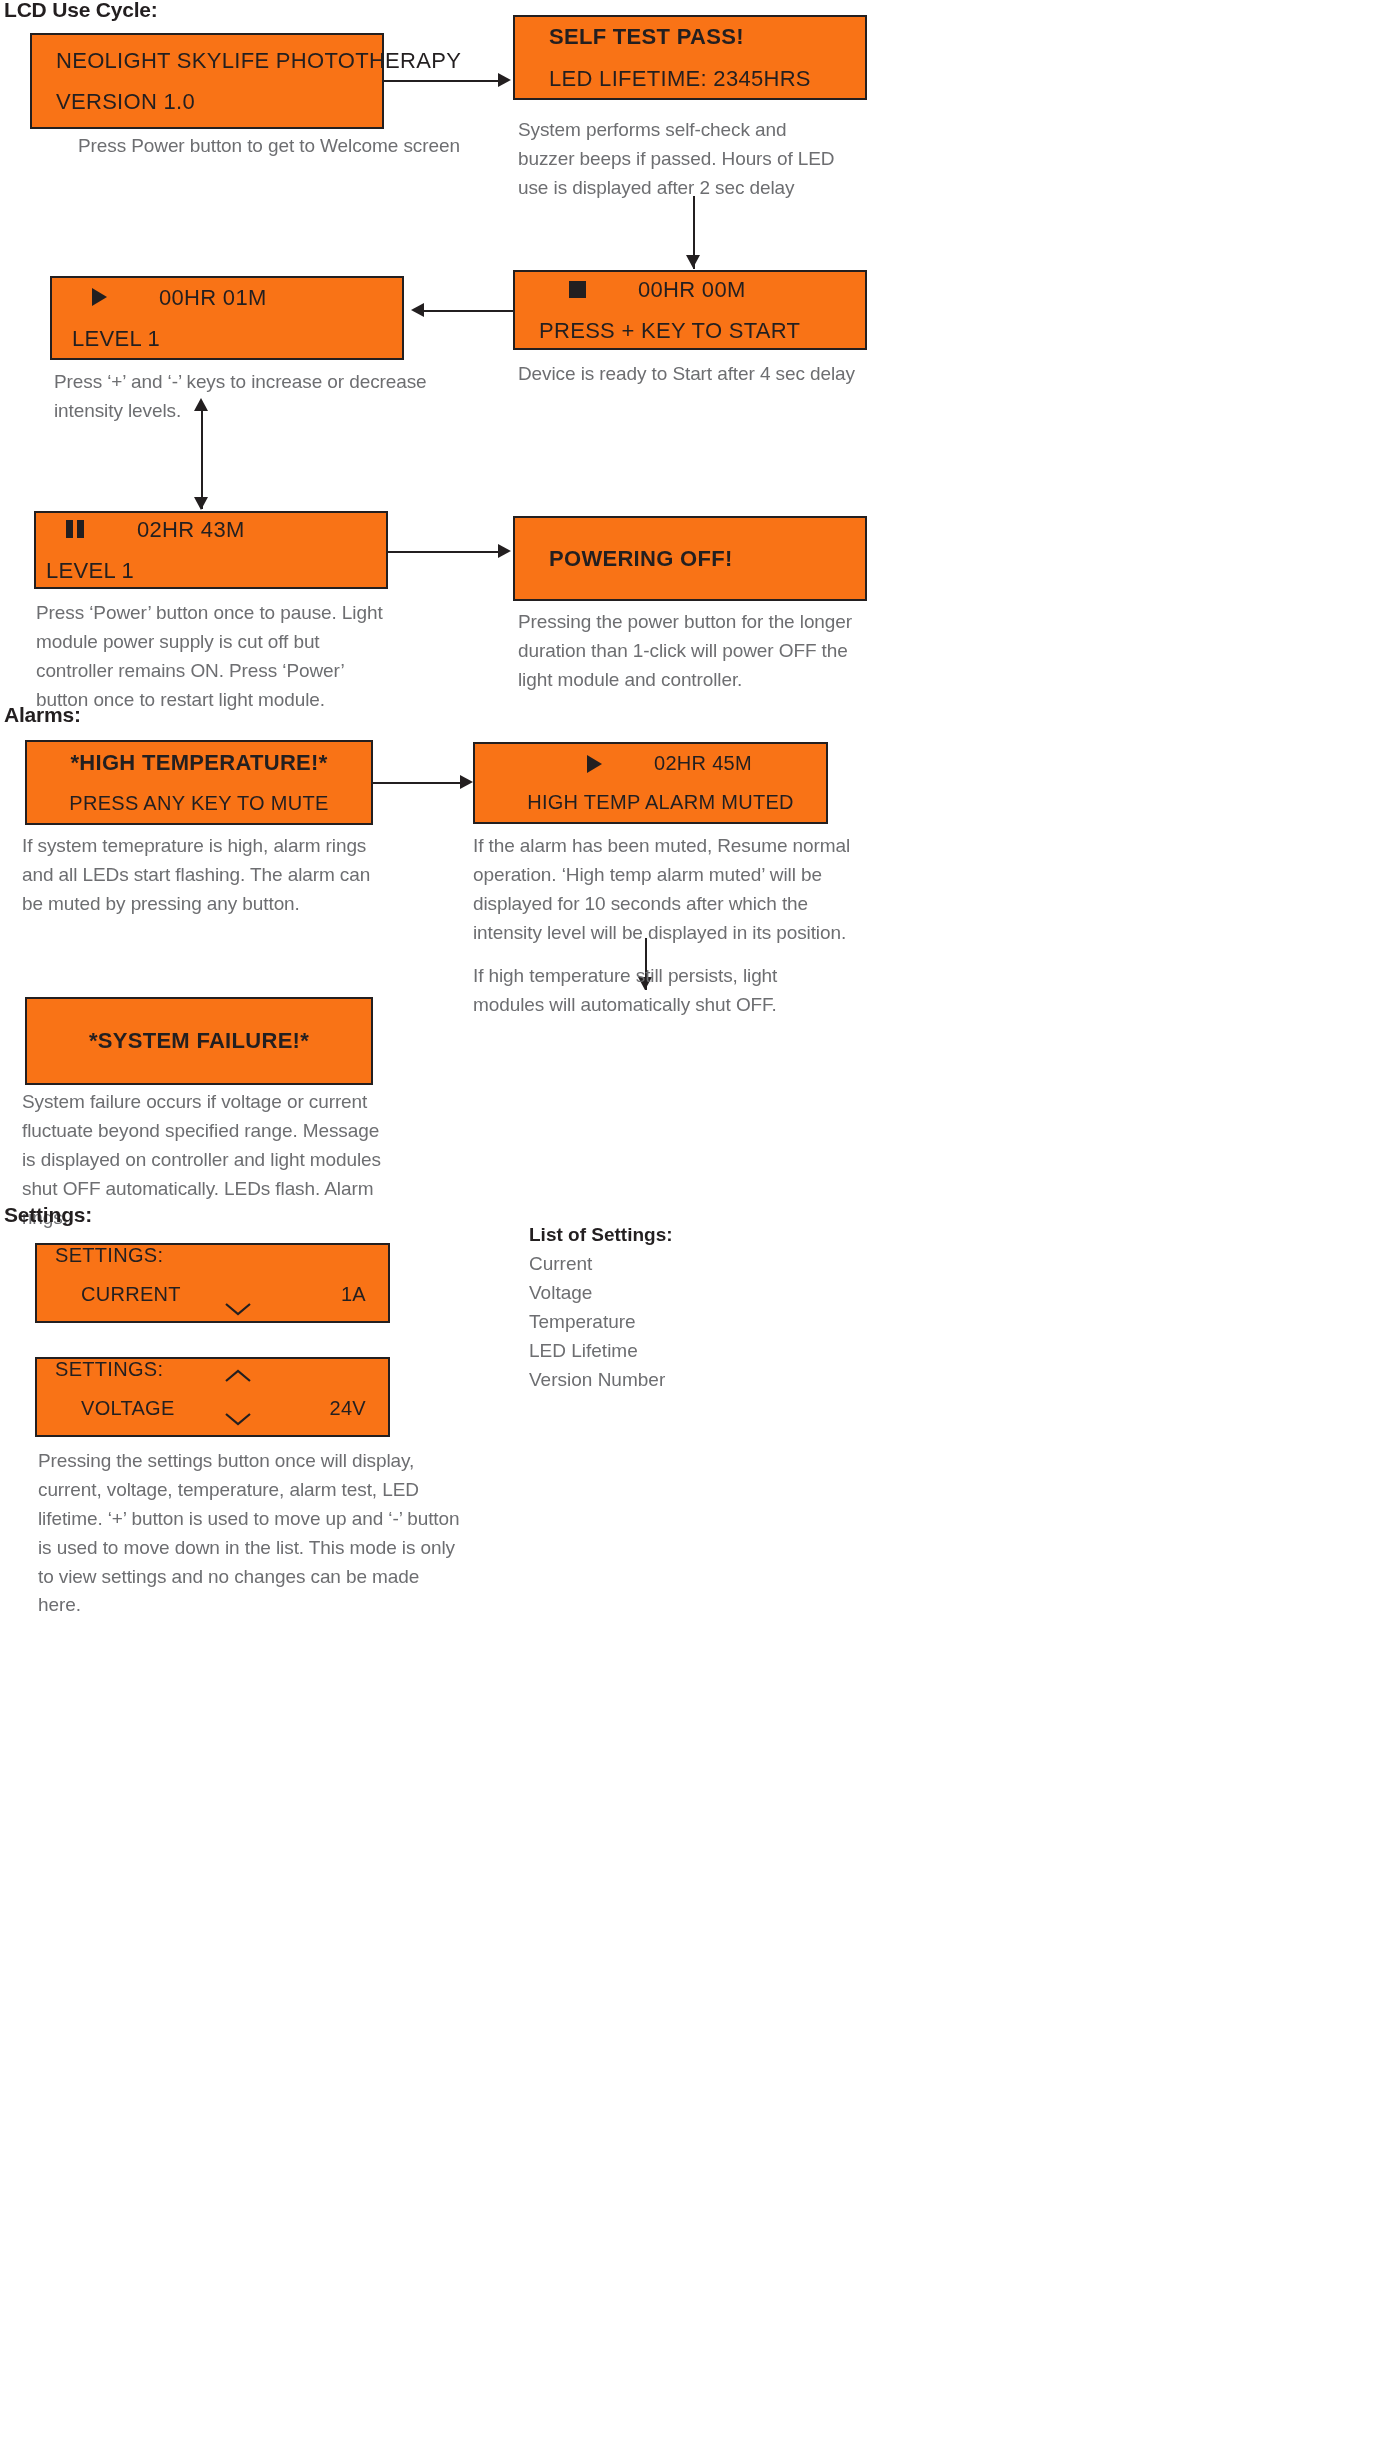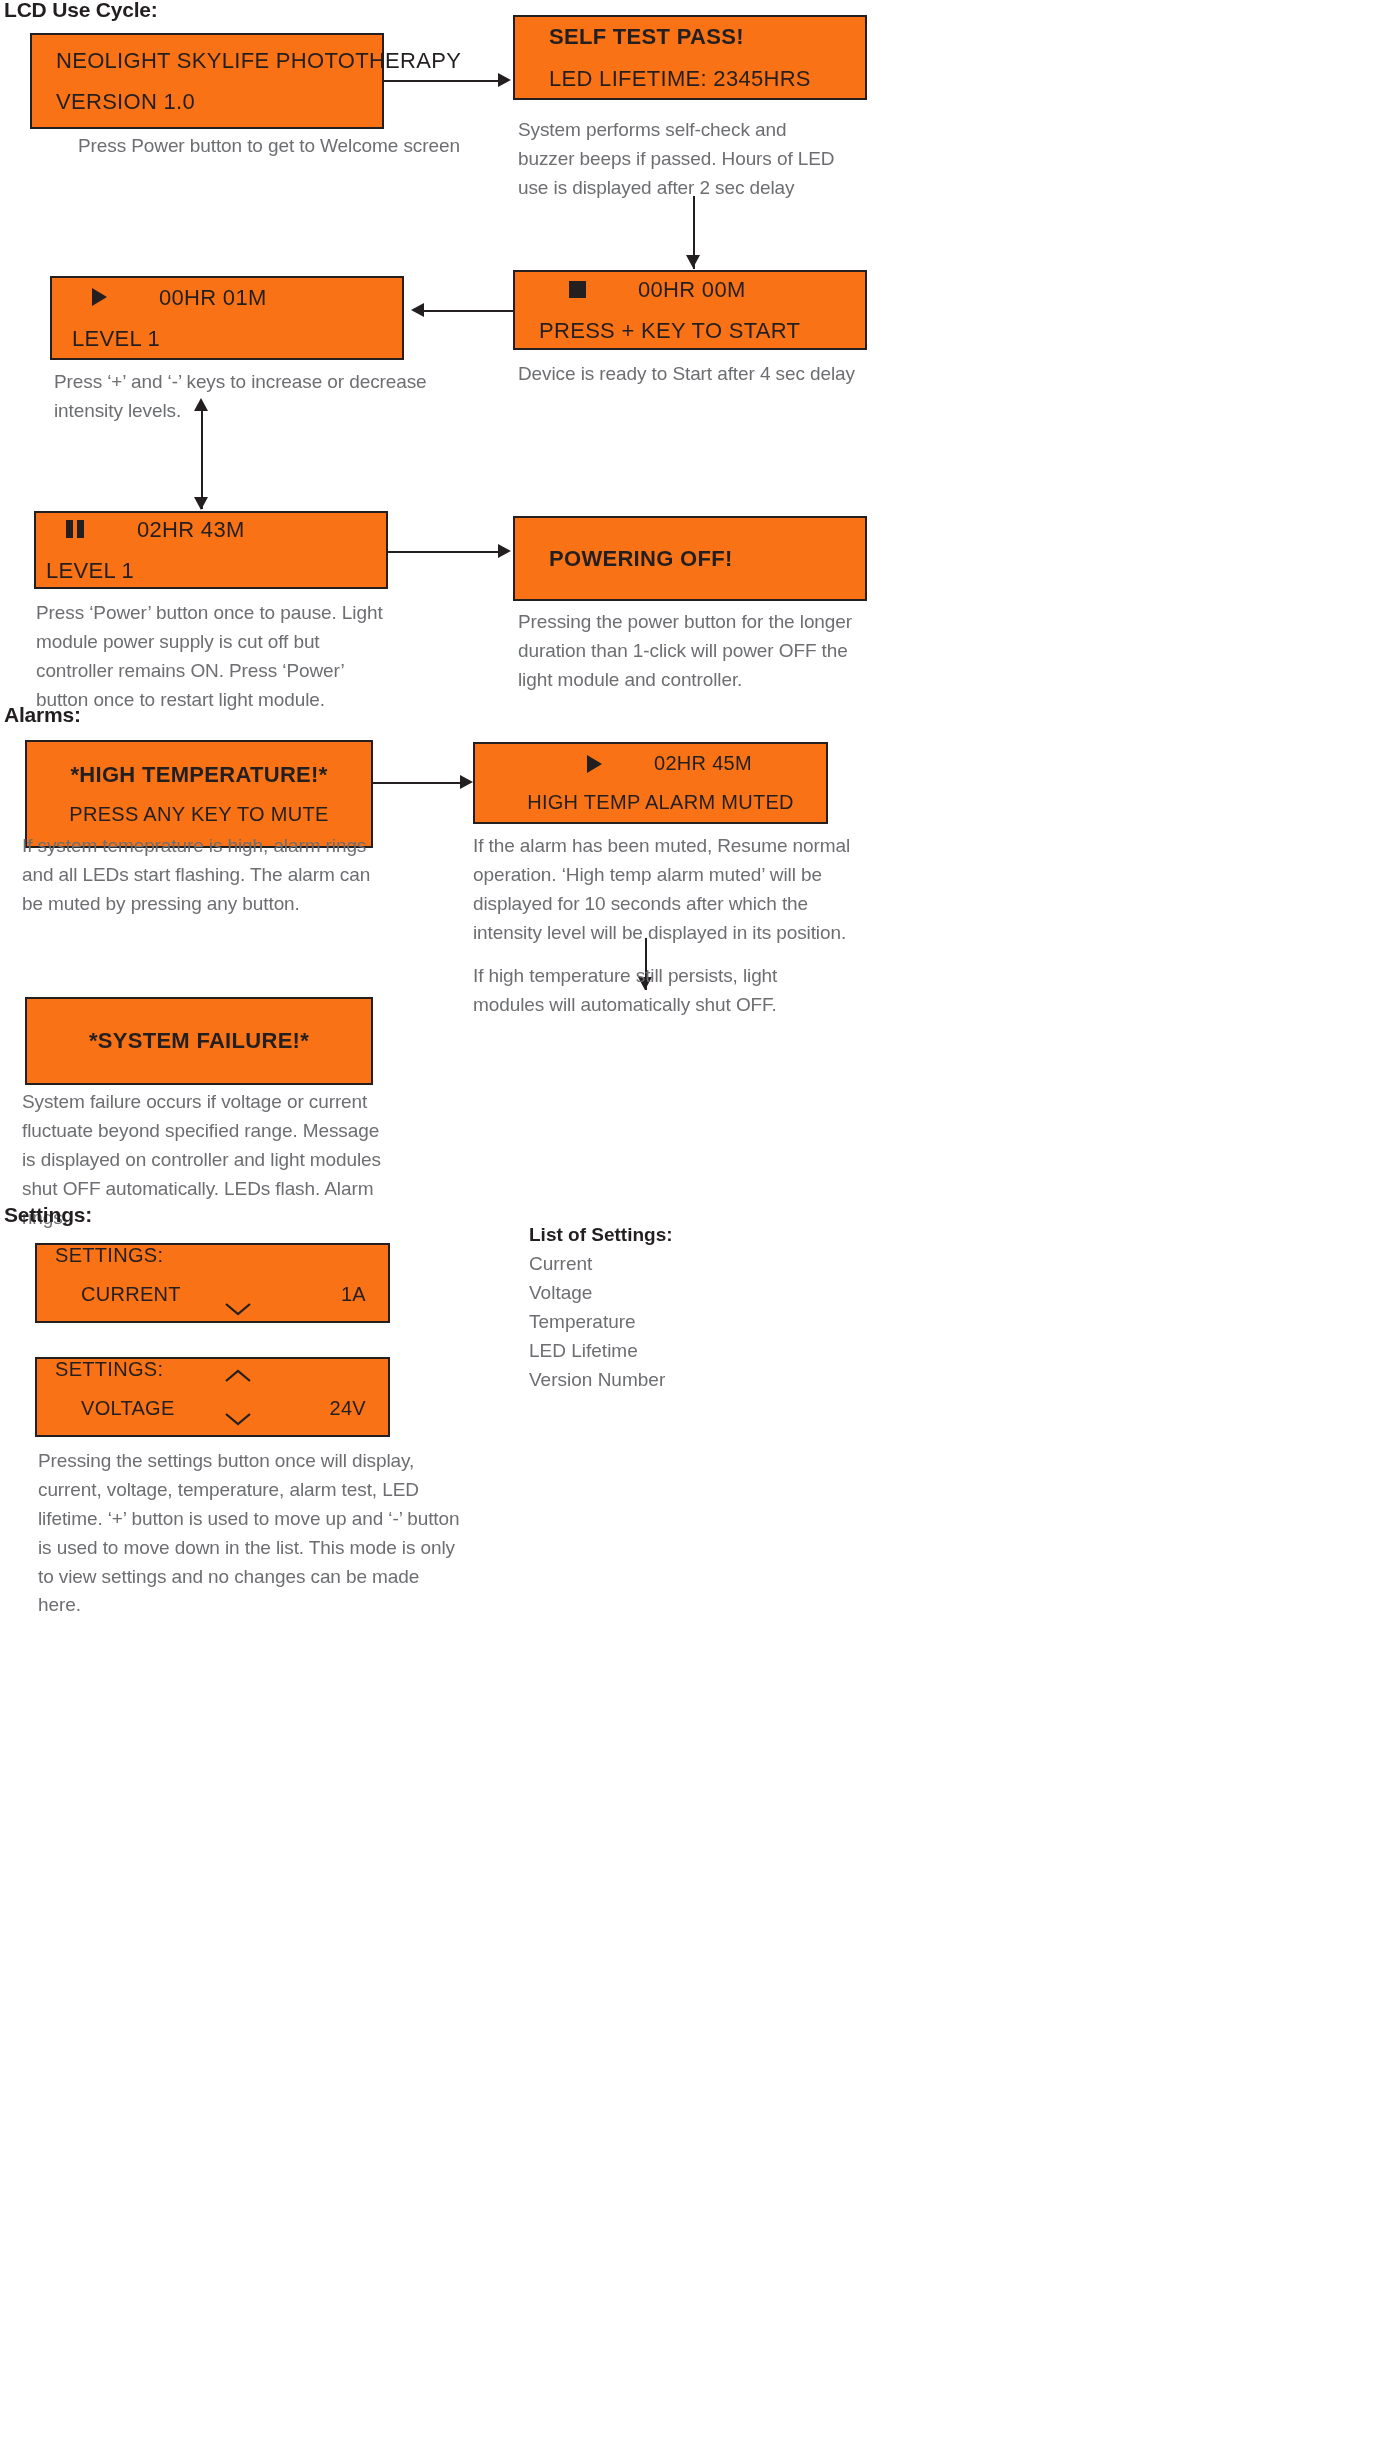--- a/index.html
+++ b/index.html
@@ -211,21 +211,21 @@
 
   <div class="lcd" style="left:513px;top:516px;width:354px;height:85px;">
     <div class="lcd-inner" style="padding-left:34px;">
       <div class="lcd-line bold">POWERING OFF!</div>
     </div>
   </div>
   <div class="cap" style="left:518px;top:608px;width:345px;">Pressing the power button for the longer duration than 1-click will power OFF the light module and controller.</div>
 
   <div class="section-head" style="left:4px;top:703px;">Alarms:</div>
 
-  <div class="lcd" style="left:25px;top:740px;width:348px;height:108px;">
+  <div class="lcd" style="left:25px;top:740px;width:348px;height:85px;">
     <div class="lcd-inner">
       <div class="lcd-line bold center">*HIGH TEMPERATURE!*</div>
       <div class="gap-sm"></div>
       <div class="lcd-line center" style="font-size:20px;">PRESS ANY KEY TO MUTE</div>
     </div>
   </div>
   <div class="cap" style="left:22px;top:832px;width:370px;">If system temeprature is high, alarm rings and all LEDs start flashing. The alarm can be muted by pressing any button.</div>
 
   <div class="conn conn-h" style="left:373px;top:782px;width:88px;"></div>
   <div class="arrow arrow-r" style="left:460px;top:775px;"></div>

